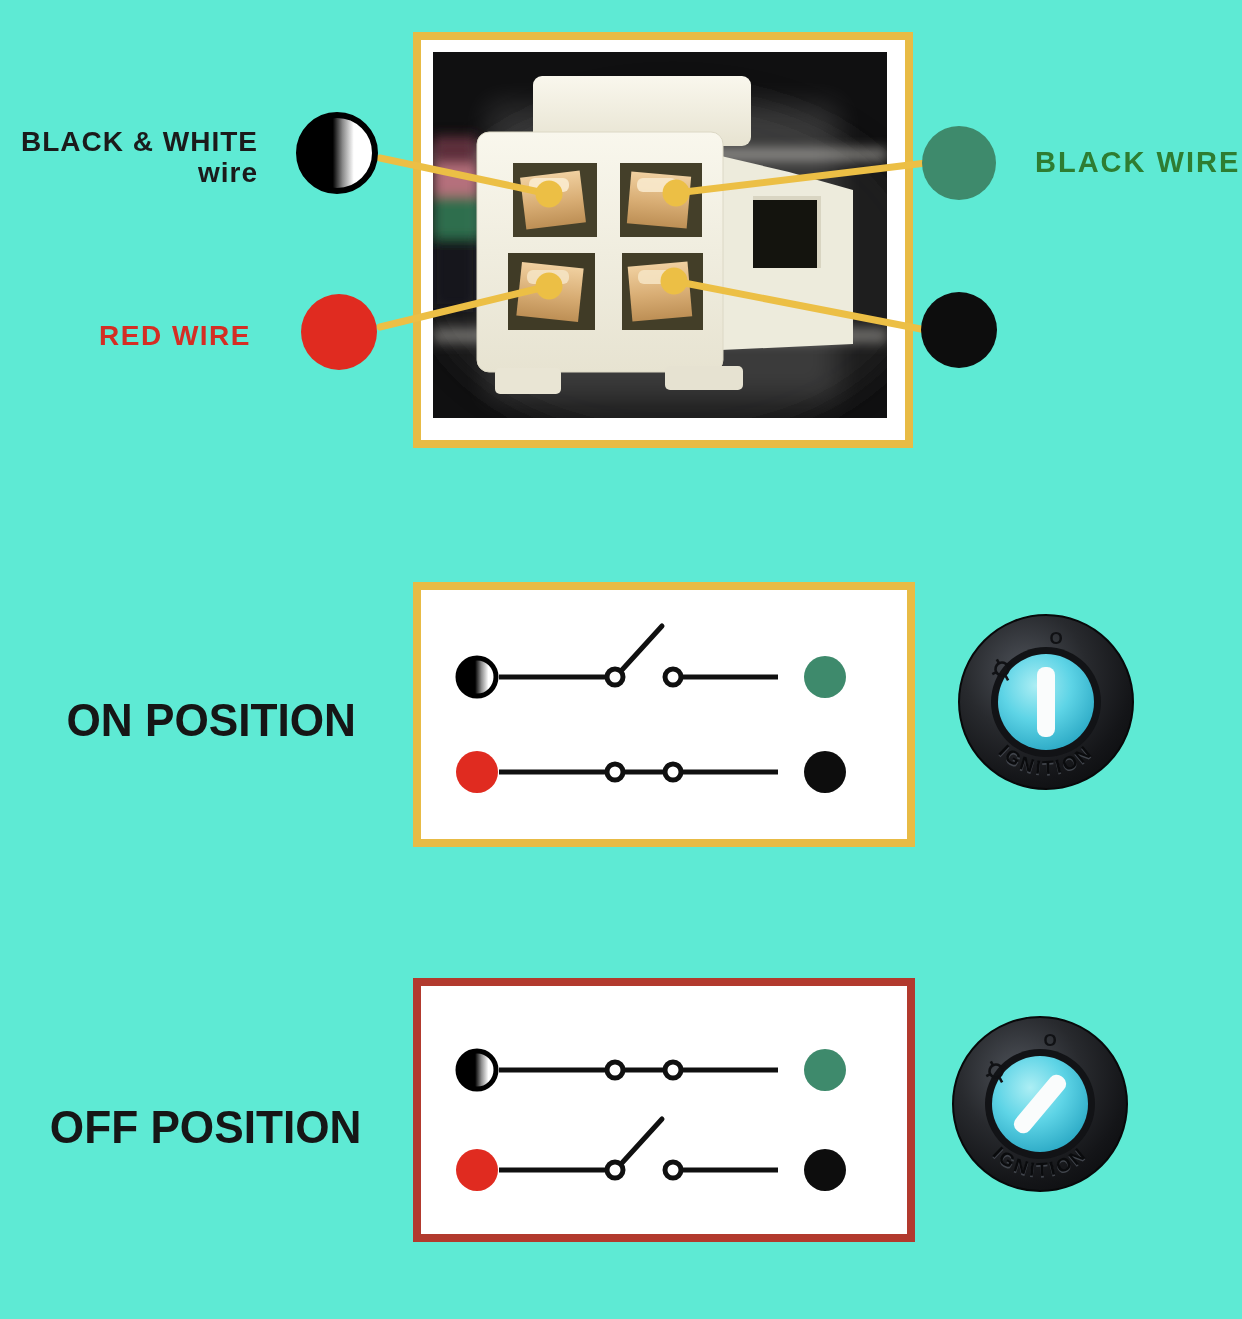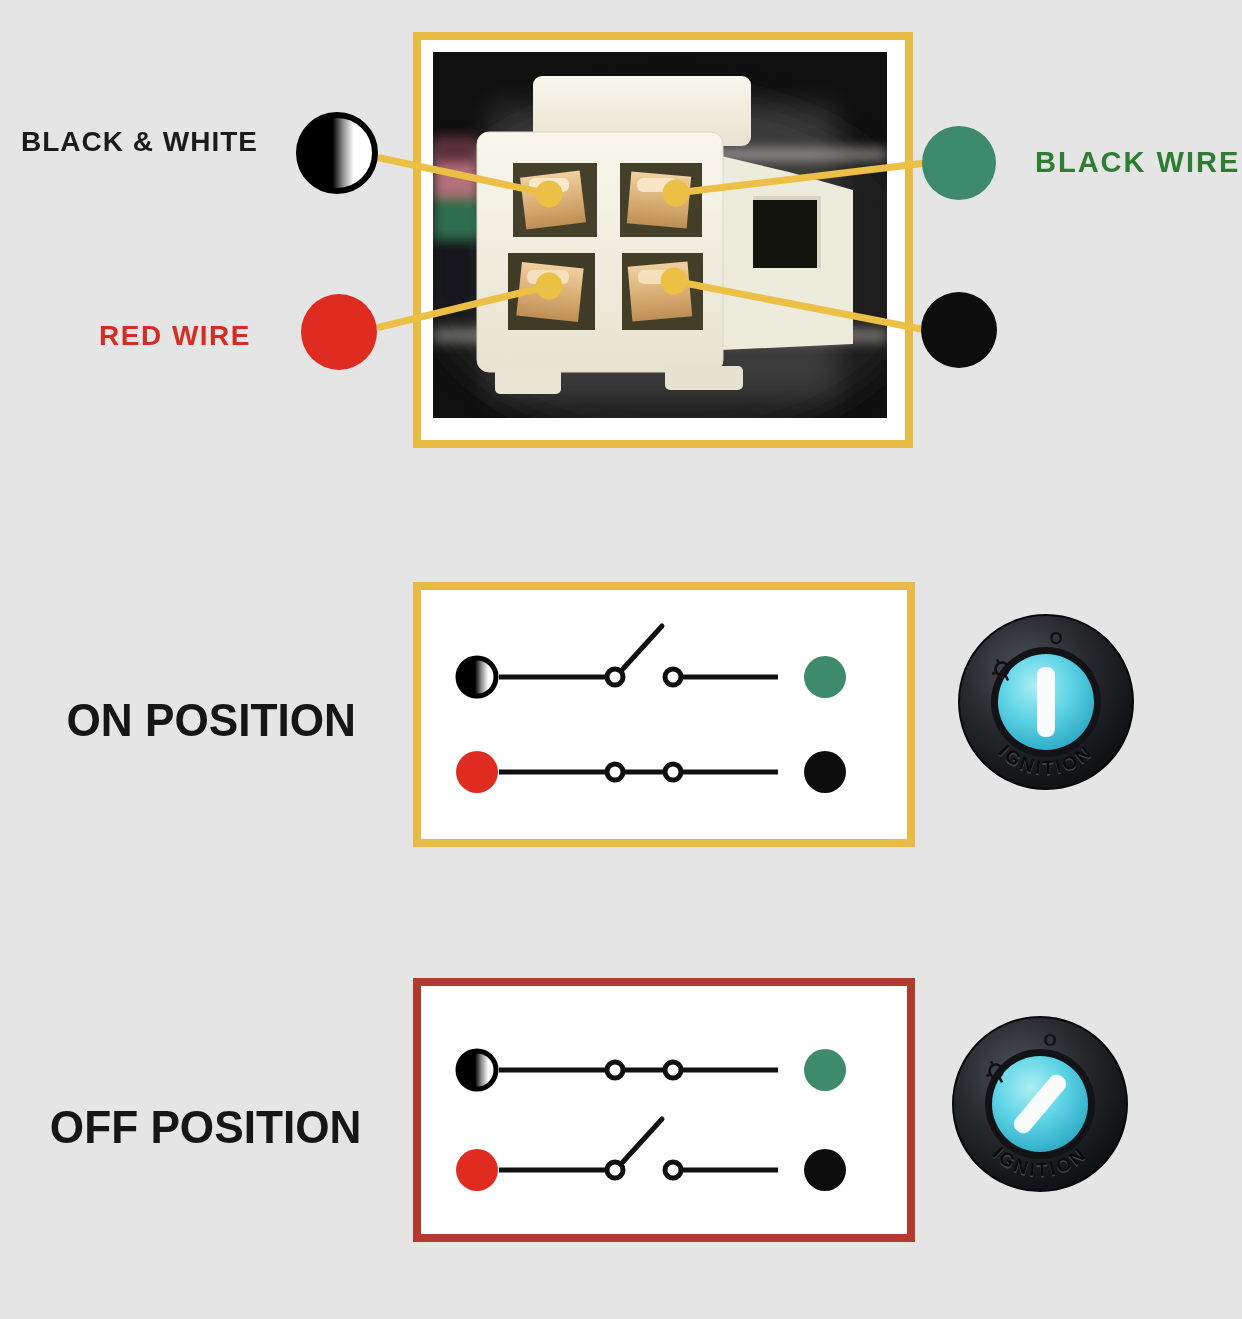--- a/index.html
+++ b/index.html
@@ -1,17 +1,17 @@
 <!DOCTYPE html>
 <html><head>
 <meta charset="utf-8">
 <style>
   html,body{margin:0;padding:0;background:#ffffff;}
   #page{
-    position:relative;width:1242px;height:1319px;background:#e5e5e5;
+    position:relative;width:1242px;height:1319px;background:#5eead4;
     font-family:"Liberation Sans", sans-serif;overflow:hidden;
   }
   .abs{position:absolute;}
   
   #top-box{
     left:413px;top:32px;width:500px;height:416px;
     border:8px solid #E8BB45;box-sizing:border-box;background:#fff;z-index:1;
   }
   #photo{
     left:433px;top:52px;width:454px;height:366px;background:#111;z-index:1;
@@ -127,20 +127,21 @@
     </g>
   </svg>
 
   <div id="dot-bw" class="abs wire-dot"></div>
   <div id="dot-red" class="abs wire-dot" style="background: rgb(224, 43, 32);"></div>
   <div id="dot-green" class="abs wire-dot" style="background: rgb(62, 138, 108);"></div>
   <div id="dot-black" class="abs wire-dot" style="background: rgb(13, 13, 13);"></div>
 
   <div id="label-bw" class="abs wire-label" style="color: rgb(27, 27, 27);">
     <div>BLACK &amp; WHITE</div>
+    <div>wire</div>
   </div>
   <div id="label-green" class="abs wire-label" style="color: rgb(46, 125, 50);">BLACK WIRE</div>
   <div id="label-red" class="abs wire-label" style="color: rgb(212, 46, 36);">RED WIRE</div>
 
   <div id="on-title" class="abs section-title">ON POSITION</div>
   <div id="on-box" class="abs switch-box">
     <svg id="on-rows-svg" width="486" height="249" viewBox="0 0 486 249">
       <defs>
         <linearGradient id="bwGradOn" x1="0" y1="0" x2="1" y2="0">
           <stop offset="0" stop-color="#000"></stop>

